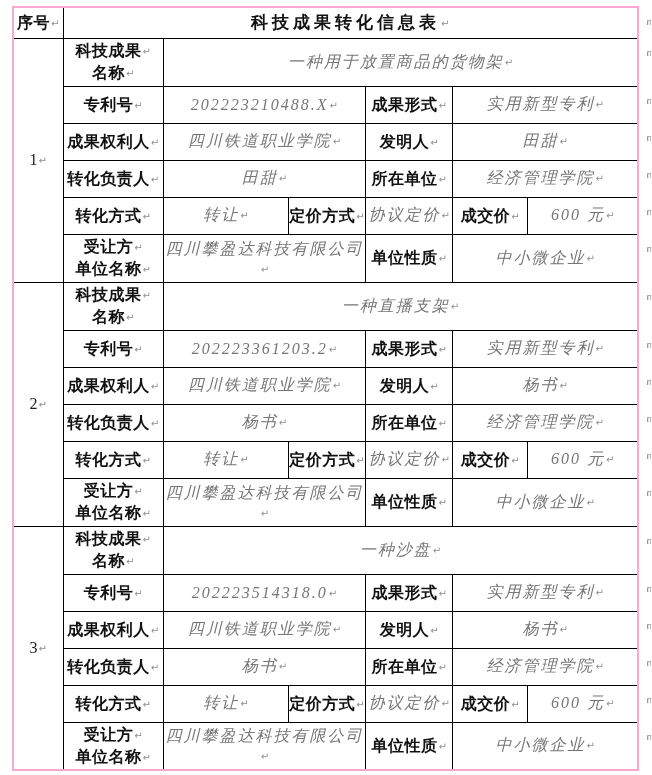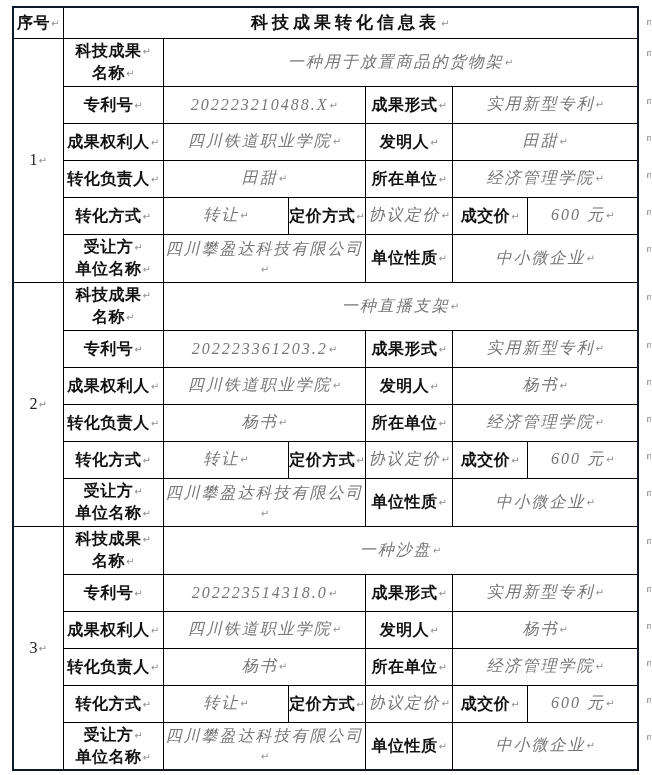--- a/index.html
+++ b/index.html
@@ -4,21 +4,21 @@
 <style>
   html,body{margin:0;padding:0;}
   body{
     width:652px;height:775px;background:#ffffff;overflow:hidden;
     font-family:"Liberation Serif","DejaVu Serif",serif;
   }
   .page{position:relative;width:652px;height:775px;background:#ffffff;}
   table.doc{
     position:absolute;left:12px;top:6px;
     border-collapse:collapse;table-layout:fixed;width:627px;
-    border:2px solid #0f172a;
+    border:2px solid #f9a8d4;
   }
   td.cell{
     border:1px solid #000000;
     text-align:center;vertical-align:middle;
     padding:0;position:relative;overflow:visible;
   }
   tr.h-head{height:31px;}
   tr.h-name{height:48px;}
   tr.h-reg{height:37px;margin-top:23px;}
   tr.h-last{height:48px;}

